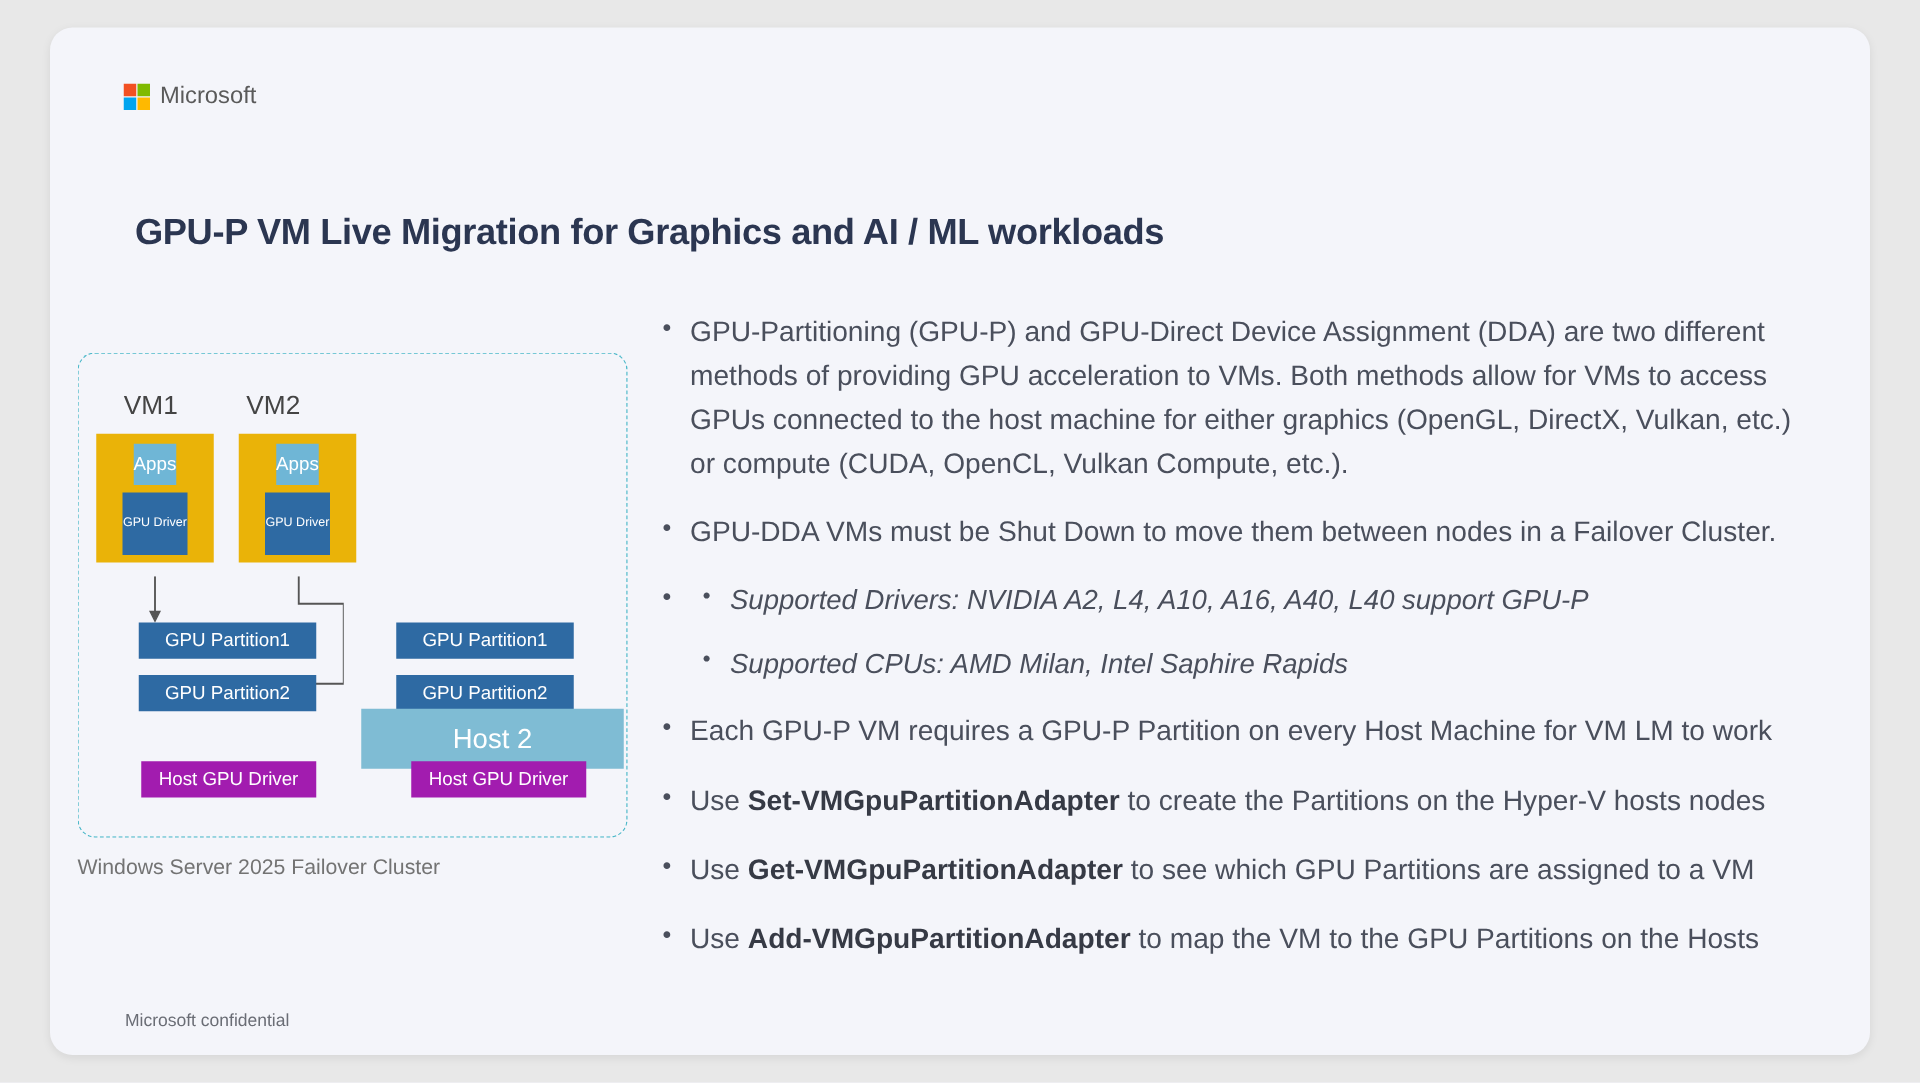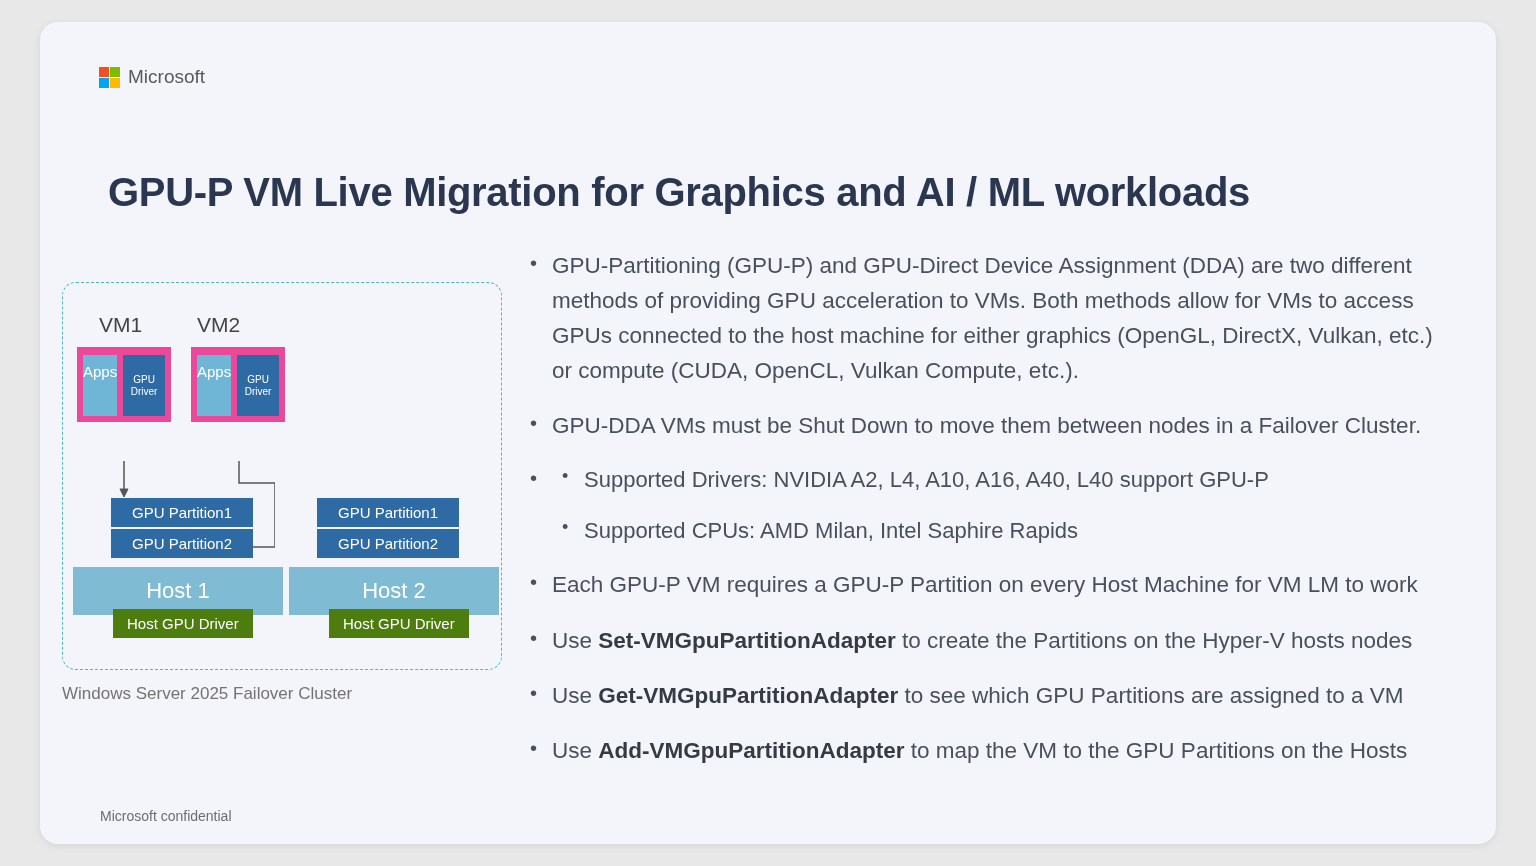--- a/index.html
+++ b/index.html
@@ -42,21 +42,21 @@
     .sq-y { background:#FFB900; }
     .logo-text {
       color: #5a5a5a;
       font-size: 19px;
       font-weight: 500;
     }
     .title {
       position: absolute;
       top: 148px;
       left: 68px;
-      font-size: 40px;
+      font-size: 29px;
       font-weight: 600;
       color: #2b3651;
       letter-spacing: -0.3px;
     }
     .diagram-area {
       position: absolute;
       top: 260px;
       left: 22px;
       width: 442px;
     }
@@ -71,25 +71,27 @@
     .vm-label {
       position: absolute;
       font-size: 21px;
       color: #444;
       font-weight: 400;
     }
     .vm1-label { top: 30px; left: 36px; }
     .vm2-label { top: 30px; left: 134px; }
     .vm-box {
       position: absolute;
-      background: #ec4899;
+      background: #eab308;
       width: 94px;
       padding: 8px 6px 6px 6px;
       display: flex;
+      flex-direction: column;
       gap: 6px;
+      align-items: center;
     }
     .vm1-box { top: 64px; left: 14px; }
     .vm2-box { top: 64px; left: 128px; }
     .apps-box {
       background: #6fb6d6;
       color: #fff;
       text-align: center;
       font-size: 15px;
       padding: 8px 0;
     }
@@ -98,21 +100,21 @@
       color: #fff;
       text-align: center;
       font-size: 10px;
       line-height: 1.15;
       padding: 19px 0;
     }
     .part-stack {
       position: absolute;
       display: flex;
       flex-direction: column;
-      gap: 2px;
+      gap: 13px;
     }
     .part-stack.left { top: 215px; left: 48px; width: 142px; }
     .part-stack.right { top: 215px; left: 254px; width: 142px; }
     .part-box {
       background: #2e6aa3;
       color: #fff;
       text-align: center;
       font-size: 15px;
       padding: 6px 0;
     }
@@ -124,21 +126,21 @@
       color: #fff;
       text-align: center;
       font-size: 22px;
       line-height: 48px;
       font-weight: 300;
     }
     .host1 { top: 284px; left: 10px; }
     .host2 { top: 284px; left: 226px; }
     .host-drv {
       position: absolute;
-      background: #4d7c0f;
+      background: #a21caf;
       color: #fff;
       text-align: center;
       font-size: 15px;
       padding: 6px 14px;
     }
     .hd1 { top: 326px; left: 50px; }
     .hd2 { top: 326px; left: 266px; }
     .diagram-arrow {
       position: absolute;
       stroke: #555;
@@ -181,20 +183,21 @@
       margin-top: 14px;
     }
     .content ul ul li {
       position: relative;
       padding-left: 32px;
       font-size: 22px;
       line-height: 1.5;
       color: #4a4f5c;
       margin-bottom: 18px;
       font-weight: 300;
+      font-style: italic;
     }
     .content ul ul li::before {
       content: "•";
       position: absolute;
       left: 10px;
       top: 0;
       color: #4a4f5c;
       font-size: 18px;
     }
     .content b { font-weight: 700; color: #363a45; }
@@ -248,21 +251,20 @@
 
       <div class="part-stack left">
         <div class="part-box">GPU Partition1</div>
         <div class="part-box">GPU Partition2</div>
       </div>
       <div class="part-stack right">
         <div class="part-box">GPU Partition1</div>
         <div class="part-box">GPU Partition2</div>
       </div>
 
-      <div class="host-box host1">Host 1</div>
       <div class="host-box host2">Host 2</div>
       <div class="host-drv hd1">Host GPU Driver</div>
       <div class="host-drv hd2">Host GPU Driver</div>
     </div>
     <div class="diagram-caption">Windows Server 2025 Failover Cluster</div>
   </div>
 
   <div class="content">
     <ul>
       <li>GPU-Partitioning (GPU-P) and GPU-Direct Device Assignment (DDA) are two different methods of providing GPU acceleration to VMs. Both methods allow for VMs to access GPUs connected to the host machine for either graphics (OpenGL, DirectX, Vulkan, etc.) or compute (CUDA, OpenCL, Vulkan Compute, etc.).</li>

